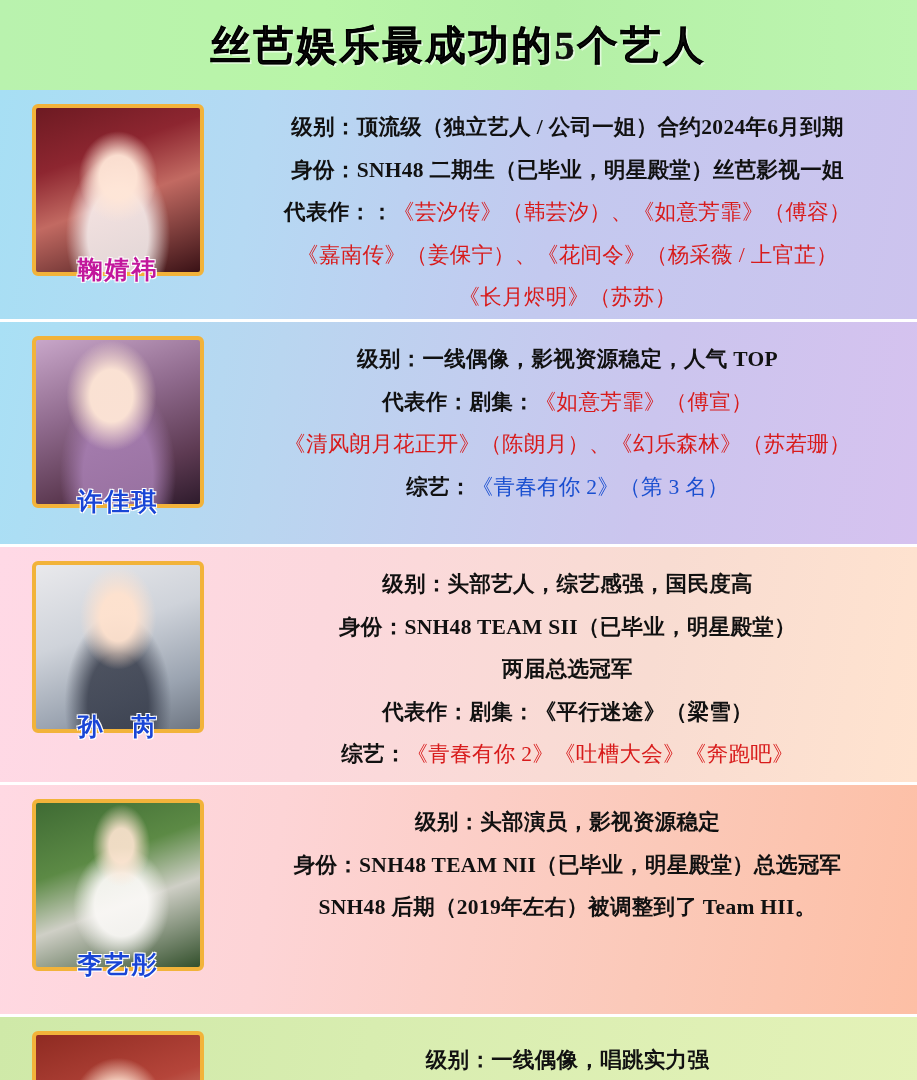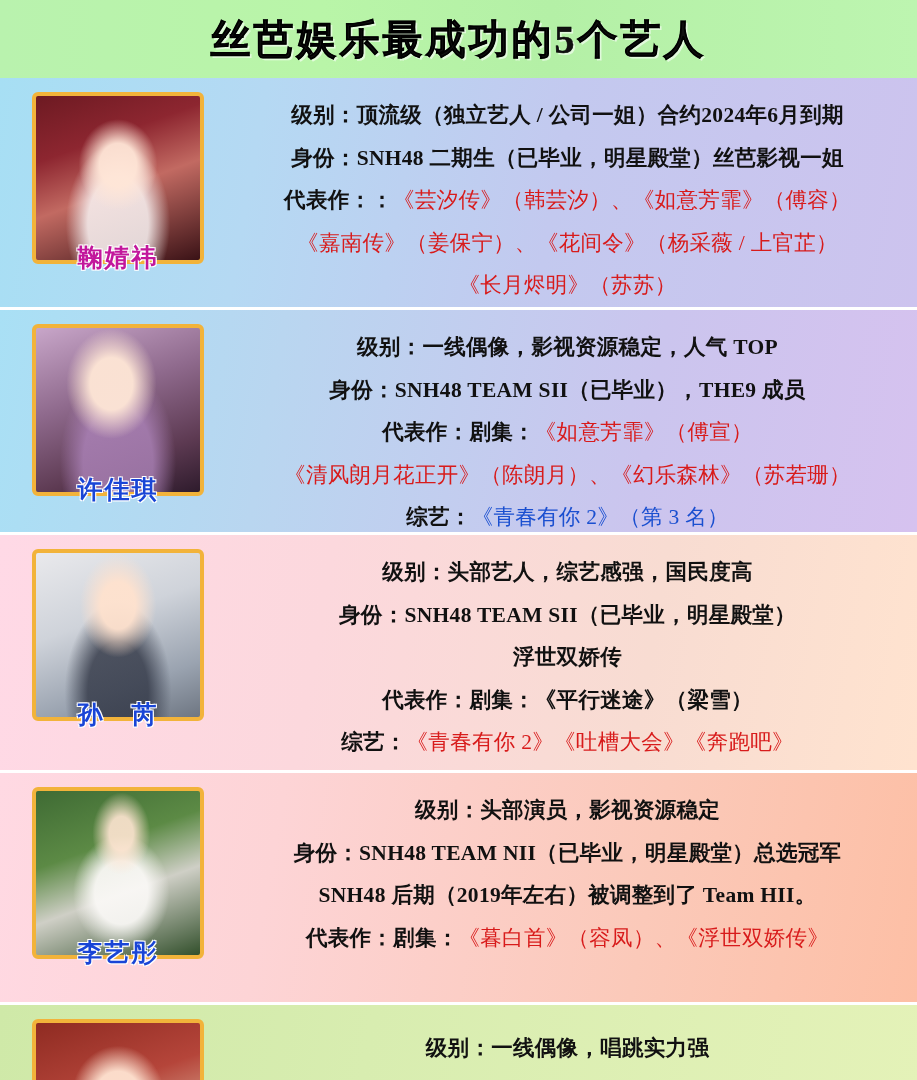--- a/index.html
+++ b/index.html
@@ -11,21 +11,21 @@
     background: #ffffff;
   }
   .page {
     position: relative;
     width: 917px; height: 1080px;
     overflow: hidden;
   }
 
   
   .header {
-    height: 78px;
+    height: 90px;
     background: linear-gradient(90deg, #b9f2ae 0%, #b9f5a8 35%, #b4f0a6 60%, #bdf5b0 100%);
     display: flex;
     align-items: center;
     justify-content: center;
   }
   .header-title {
     font-size: 40px;
     font-weight: bold;
     letter-spacing: 3px;
     color: #101010;
@@ -128,53 +128,51 @@
       </div>
       <div class="row row-1">
         <div class="photo-wrap">
           <div class="photo" style="background:linear-gradient(160deg,#c8a6c9 0%,#8f6a8d 40%,#5d3a52 75%,#2e1b2c 100%);">
             <div class="photo-inner" style="background:radial-gradient(ellipse at 46% 34%, rgba(255,231,214,0.95) 0 17%, rgba(0,0,0,0) 36%), radial-gradient(ellipse at 50% 82%, rgba(173,132,186,0.8) 0 30%, rgba(0,0,0,0) 50%);"></div>
           </div>
           <div class="name-tag">许佳琪</div>
         </div>
         <div class="content">
           <div class="line"><span class="lbl">级别：</span><span class="dark bold">一线偶像，影视资源稳定，人气 TOP</span></div>
-          <div class="line"><span class="lbl">身份：</span><span class="dark bold">SNH48 TEAM SII（已毕业），THE9 成员</span></div>
           <div class="line"><span class="lbl">代表作：</span><span class="dark bold">剧集：</span><span class="red">《如意芳霏》（傅宣）</span></div>
           <div class="line"><span class="red">《清风朗月花正开》（陈朗月）、《幻乐森林》（苏若珊）</span></div>
           <div class="line"><span class="lbl">综艺：</span><span class="blue">《青春有你 2》（第 3 名）</span></div>
         </div>
       </div>
       <div class="row row-2">
         <div class="photo-wrap">
           <div class="photo" style="background:linear-gradient(160deg,#e9e9ec 0%,#cfd3da 40%,#9aa3b0 75%,#6e7682 100%);">
             <div class="photo-inner" style="background:radial-gradient(ellipse at 50% 32%, rgba(255,226,206,0.95) 0 15%, rgba(0,0,0,0) 33%), radial-gradient(ellipse at 50% 85%, rgba(40,45,60,0.75) 0 26%, rgba(0,0,0,0) 46%);"></div>
           </div>
           <div class="name-tag">孙　芮</div>
         </div>
         <div class="content">
           <div class="line"><span class="lbl">级别：</span><span class="dark bold">头部艺人，综艺感强，国民度高</span></div>
           <div class="line"><span class="lbl">身份：</span><span class="dark bold">SNH48 TEAM SII（已毕业，明星殿堂）</span></div>
-          <div class="line"><span class="dark bold">浮世双娇传</span></div>
+          <div class="line"><span class="dark bold">两届总选冠军</span></div>
           <div class="line"><span class="lbl">代表作：</span><span class="dark bold">剧集：《平行迷途》（梁雪）</span></div>
           <div class="line"><span class="lbl">综艺：</span><span class="red">《青春有你 2》《吐槽大会》《奔跑吧》</span></div>
         </div>
       </div>
       <div class="row row-3">
         <div class="photo-wrap">
           <div class="photo" style="background:linear-gradient(160deg,#3f6b34 0%,#5c8a45 35%,#cfcfc6 60%,#33502c 100%);">
             <div class="photo-inner" style="background:radial-gradient(ellipse at 52% 26%, rgba(255,229,210,0.9) 0 10%, rgba(0,0,0,0) 24%), radial-gradient(ellipse at 52% 62%, rgba(252,250,248,0.9) 0 22%, rgba(0,0,0,0) 40%);"></div>
           </div>
           <div class="name-tag">李艺彤</div>
         </div>
         <div class="content">
           <div class="line"><span class="lbl">级别：</span><span class="dark bold">头部演员，影视资源稳定</span></div>
           <div class="line"><span class="lbl">身份：</span><span class="dark bold">SNH48 TEAM NII（已毕业，明星殿堂）总选冠军</span></div>
           <div class="line"><span class="dark bold">SNH48 后期（2019年左右）被调整到了 Team HII。</span></div>
-          <div class="line"><span class="lbl">代表作：</span><span class="dark bold">剧集：</span><span class="red">《暮白首》（容凤）、《浮世双娇传》</span></div>
         </div>
       </div>
       <div class="row row-4">
         <div class="photo-wrap">
           <div class="photo" style="background:linear-gradient(160deg,#8f2b22 0%,#b5453a 40%,#d9a58f 70%,#4a1a15 100%);">
             <div class="photo-inner" style="background:radial-gradient(ellipse at 50% 45%, rgba(255,228,210,0.95) 0 20%, rgba(0,0,0,0) 40%);"></div>
           </div>
         </div>
         <div class="content">
           <div class="line"><span class="lbl">级别：</span><span class="dark bold">一线偶像，唱跳实力强</span></div>

